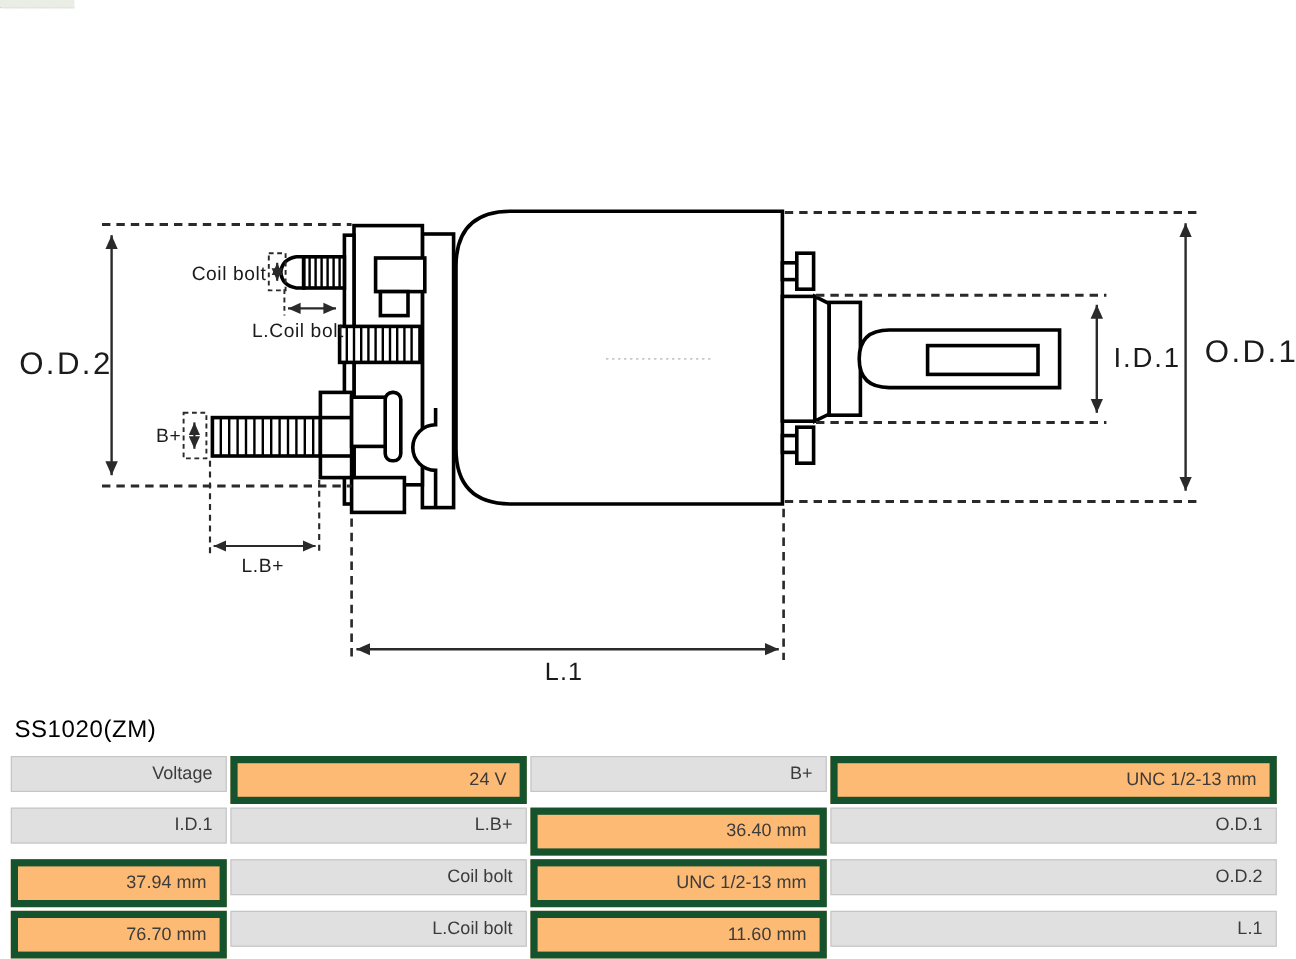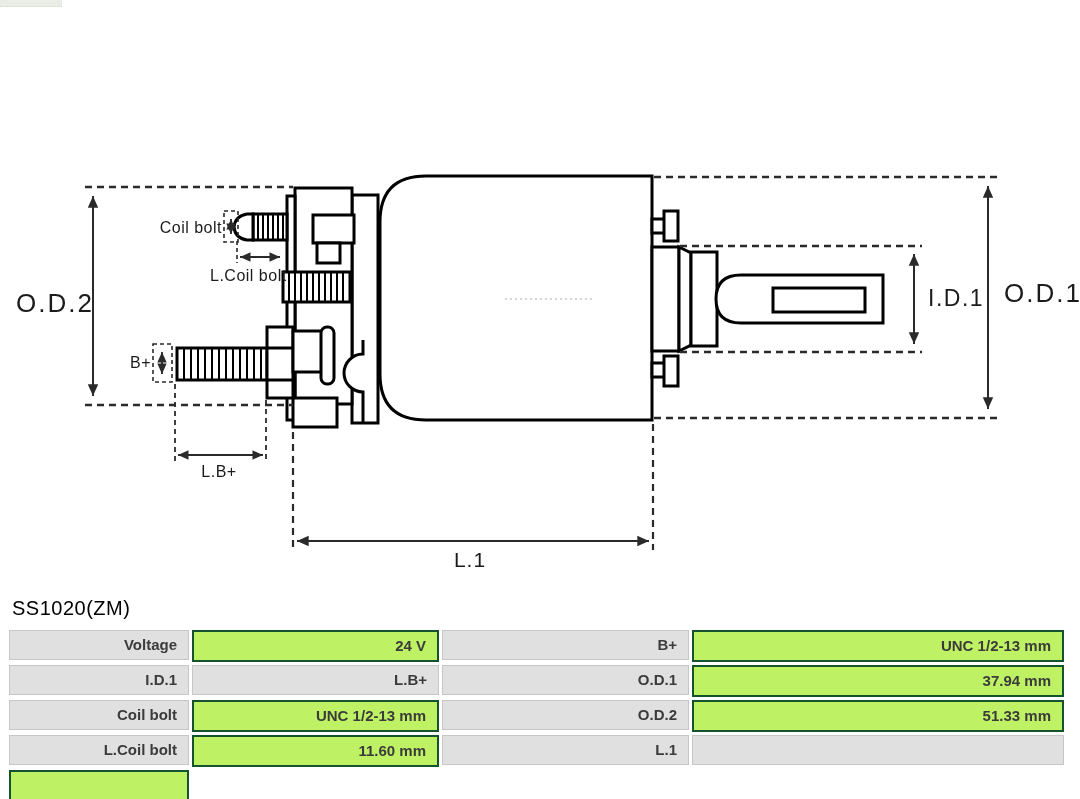--- a/index.html
+++ b/index.html
@@ -7,23 +7,23 @@
         font-family:"Liberation Sans","DejaVu Sans",sans-serif;}
   .logo-fragment{position:absolute;left:0;top:0;width:62px;height:6px;
         background:#eaece6;border-bottom:1px dotted #d8dad2;}
   .diagram{position:absolute;left:0;top:0;width:1080px;height:590px;}
   .part-number{position:absolute;left:12px;top:596px;font-size:20px;line-height:24px;
         color:#000000;letter-spacing:0.5px;}
   .spec-table{position:absolute;left:9px;top:630px;width:1055px;
         display:grid;grid-template-columns:180px 247px 247px 372px;
         column-gap:3px;row-gap:3px;}
   .cell{height:28px;line-height:28px;font-size:15px;color:#3b3b3b;
-        text-align:right;padding-right:11px;box-sizing:content-box;font-weight:bold;}
+        text-align:right;padding-right:11px;box-sizing:content-box;}
   .cell.label{background:#e0e0e0;border:1px solid #c6c6c6;}
-  .cell.value{background:#bef264;border:2px solid #14532d;}
+  .cell.value{background:#fdba74;border:6px solid #14532d;}
   svg text{fill:#1b1b1b;font-family:"Liberation Sans","DejaVu Sans",sans-serif;}
   .dimtxt-lg{font-size:26px;letter-spacing:2px;}
   .dimtxt-md{font-size:23px;letter-spacing:1.5px;}
   .dimtxt-sm{font-size:16px;letter-spacing:0.5px;}
   .dimtxt-l1{font-size:21px;letter-spacing:1px;}
 </style>
 </head>
 <body>
 
 <div class="page">
@@ -181,28 +181,29 @@
   <div class="part-number">SS1020(ZM)</div>
 
   <div class="spec-table">
     <div class="cell label">Voltage</div>
     <div class="cell value">24 V</div>
     <div class="cell label">B+</div>
     <div class="cell value">UNC 1/2-13 mm</div>
 
     <div class="cell label">I.D.1</div>
     <div class="cell label">L.B+</div>
+    <div class="cell value">36.40 mm</div>
 
     <div class="cell label">O.D.1</div>
     <div class="cell value">37.94 mm</div>
     <div class="cell label">Coil bolt</div>
     <div class="cell value">UNC 1/2-13 mm</div>
 
     <div class="cell label">O.D.2</div>
-    <div class="cell value">51.33 mm</div>
+    <div class="cell value">76.70 mm</div>
     <div class="cell label">L.Coil bolt</div>
     <div class="cell value">11.60 mm</div>
 
     <div class="cell label">L.1</div>
     <div class="cell label"></div>
     <div class="cell value"></div>
   </div>
 
 </div>
 

